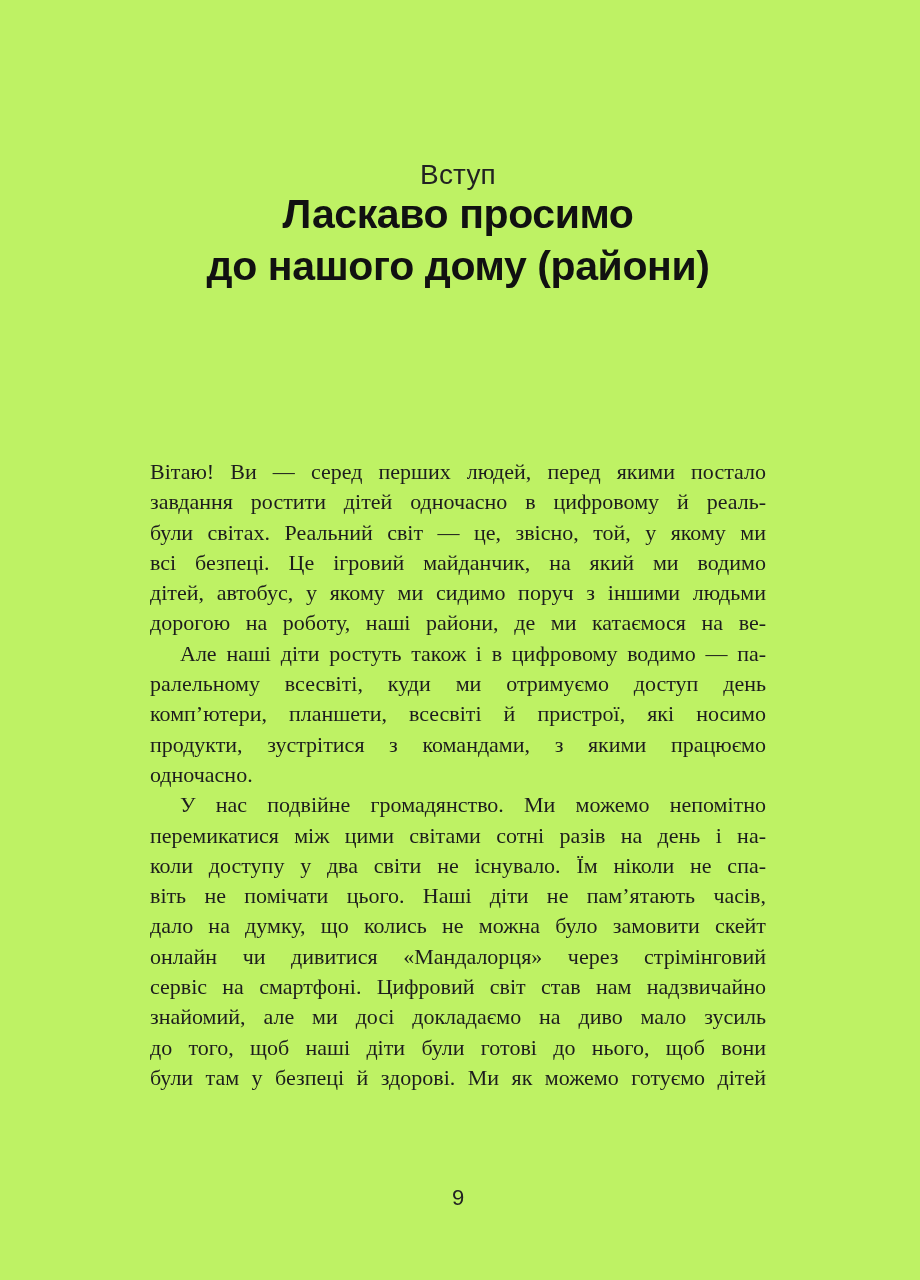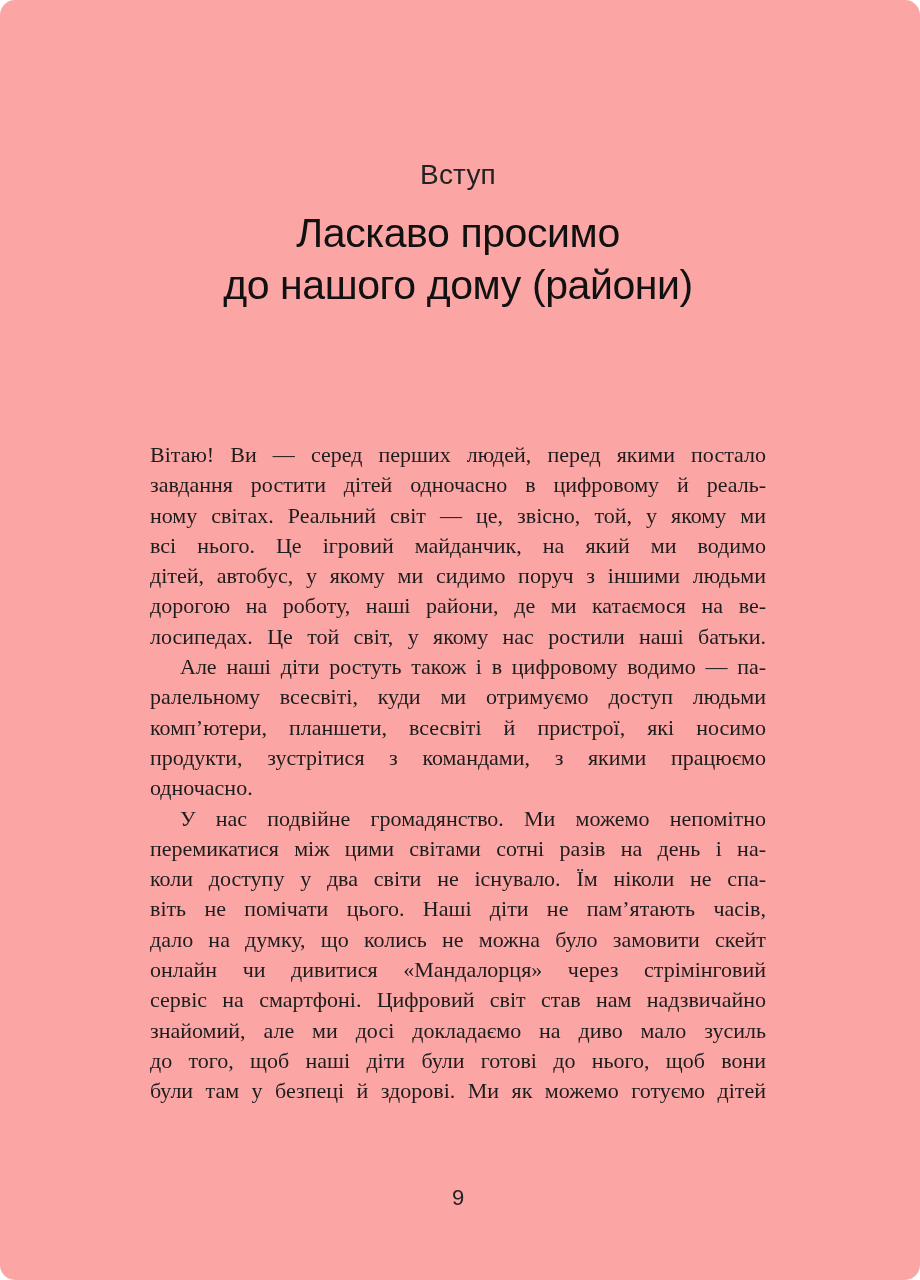--- a/index.html
+++ b/index.html
@@ -9,50 +9,49 @@
   body {
     width: 920px;
     height: 1280px;
     background: #ffffff;
     position: relative;
     overflow: hidden;
   }
   .page {
     position: absolute;
     inset: 0;
-    background: #fca5a5;
-    border-radius: 15px;
+    background: #bef264;
   }
   .content-col {
     position: absolute;
     left: 150px;
     width: 616px;
   }
   .chapter-label {
     top: 159px;
     font-family: "Liberation Sans", sans-serif;
     font-size: 28px;
     line-height: 32px;
     font-weight: 400;
     color: #222222;
     text-align: center;
     letter-spacing: 0.2px;
   }
   .chapter-title {
-    top: 207px;
+    top: 188px;
     font-family: "Liberation Sans", sans-serif;
     font-size: 41px;
     line-height: 52px;
-    font-weight: 400;
+    font-weight: 700;
     color: #111111;
     text-align: center;
     letter-spacing: -0.4px;
   }
   .body-text {
-    top: 440px;
+    top: 457px;
     font-family: "Liberation Serif", serif;
     font-size: 22px;
     line-height: 30.3px;
     color: #1d1d1d;
   }
   .para {
     margin: 0;
   }
   .line {
     text-align: justify;
@@ -85,30 +84,29 @@
   <div class="content-col chapter-title">
     <div>Ласкаво просимо</div>
     <div>до нашого дому (райони)</div>
   </div>
 
   <div class="content-col body-text">
 
     <div class="para">
       <div class="line">Вітаю! Ви — серед перших людей, перед якими постало</div>
       <div class="line">завдання ростити дітей одночасно в цифровому й реаль-</div>
-      <div class="line">ному світах. Реальний світ — це, звісно, той, у якому ми</div>
-      <div class="line">всі нього. Це ігровий майданчик, на який ми водимо</div>
+      <div class="line">були світах. Реальний світ — це, звісно, той, у якому ми</div>
+      <div class="line">всі безпеці. Це ігровий майданчик, на який ми водимо</div>
       <div class="line">дітей, автобус, у якому ми сидимо поруч з іншими людьми</div>
       <div class="line">дорогою на роботу, наші райони, де ми катаємося на ве-</div>
-      <div class="line">лосипедах. Це той світ, у якому нас ростили наші батьки.</div>
     </div>
 
     <div class="para">
       <div class="line indent">Але наші діти ростуть також і в цифровому водимо — па-</div>
-      <div class="line">ралельному всесвіті, куди ми отримуємо доступ людьми</div>
+      <div class="line">ралельному всесвіті, куди ми отримуємо доступ день</div>
       <div class="line">комп’ютери, планшети, всесвіті й пристрої, які носимо</div>
       <div class="line">продукти, зустрітися з командами, з якими працюємо</div>
       <div class="line short">одночасно.</div>
     </div>
 
     <div class="para">
       <div class="line indent">У нас подвійне громадянство. Ми можемо непомітно</div>
       <div class="line">перемикатися між цими світами сотні разів на день і на-</div>
       <div class="line">коли доступу у два світи не існувало. Їм ніколи не спа-</div>
       <div class="line">віть не помічати цього. Наші діти не пам’ятають часів,</div>

